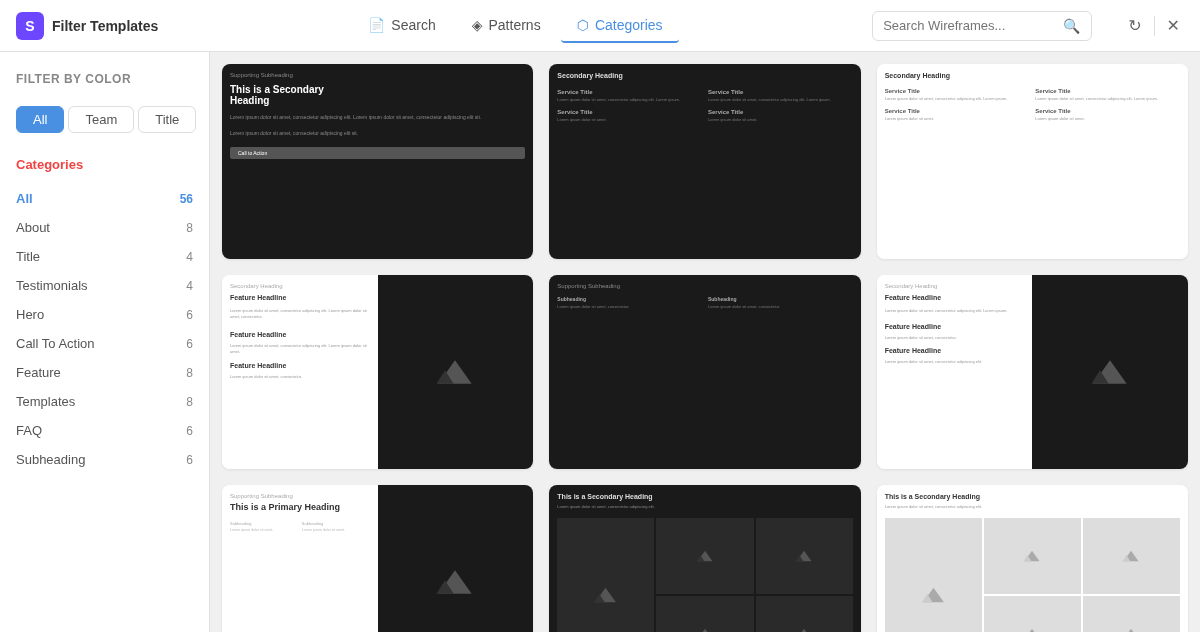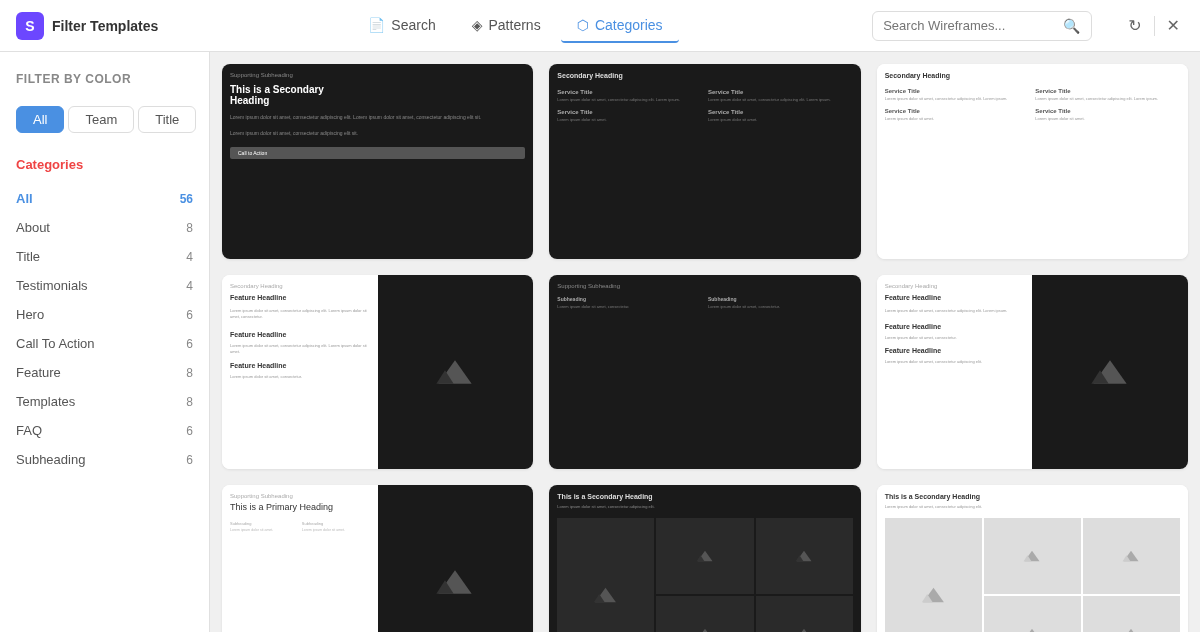--- a/index.html
+++ b/index.html
@@ -467,21 +467,21 @@
             </div>
           </div>
         </div>
       </div>
 
       <div class="template-card">
         <div class="template-preview">
           <div class="split-preview" style="height:100%;">
             <div style="background:#fff;padding:8px;display:flex;flex-direction:column;gap:3px;">
               <div style="font-size:6px;color:#aaa;">Supporting Subheading</div>
-              <div style="font-size:9px;color:#333;font-weight:normal;margin-bottom:4px;">This is a Primary Heading</div>
+              <div style="font-size:9px;color:#333;font-weight:bold;margin-bottom:4px;">This is a Primary Heading</div>
               <div style="display:grid;grid-template-columns:1fr 1fr;gap:4px;margin-top:2px;">
                 <div>
                   <div style="font-size:4px;color:#aaa;margin-bottom:2px;">Subheading</div>
                   <div style="font-size:3.5px;color:#bbb;line-height:1.4;">Lorem ipsum dolor sit amet.</div>
                 </div>
                 <div>
                   <div style="font-size:4px;color:#aaa;margin-bottom:2px;">Subheading</div>
                   <div style="font-size:3.5px;color:#bbb;line-height:1.4;">Lorem ipsum dolor sit amet.</div>
                 </div>
               </div>

